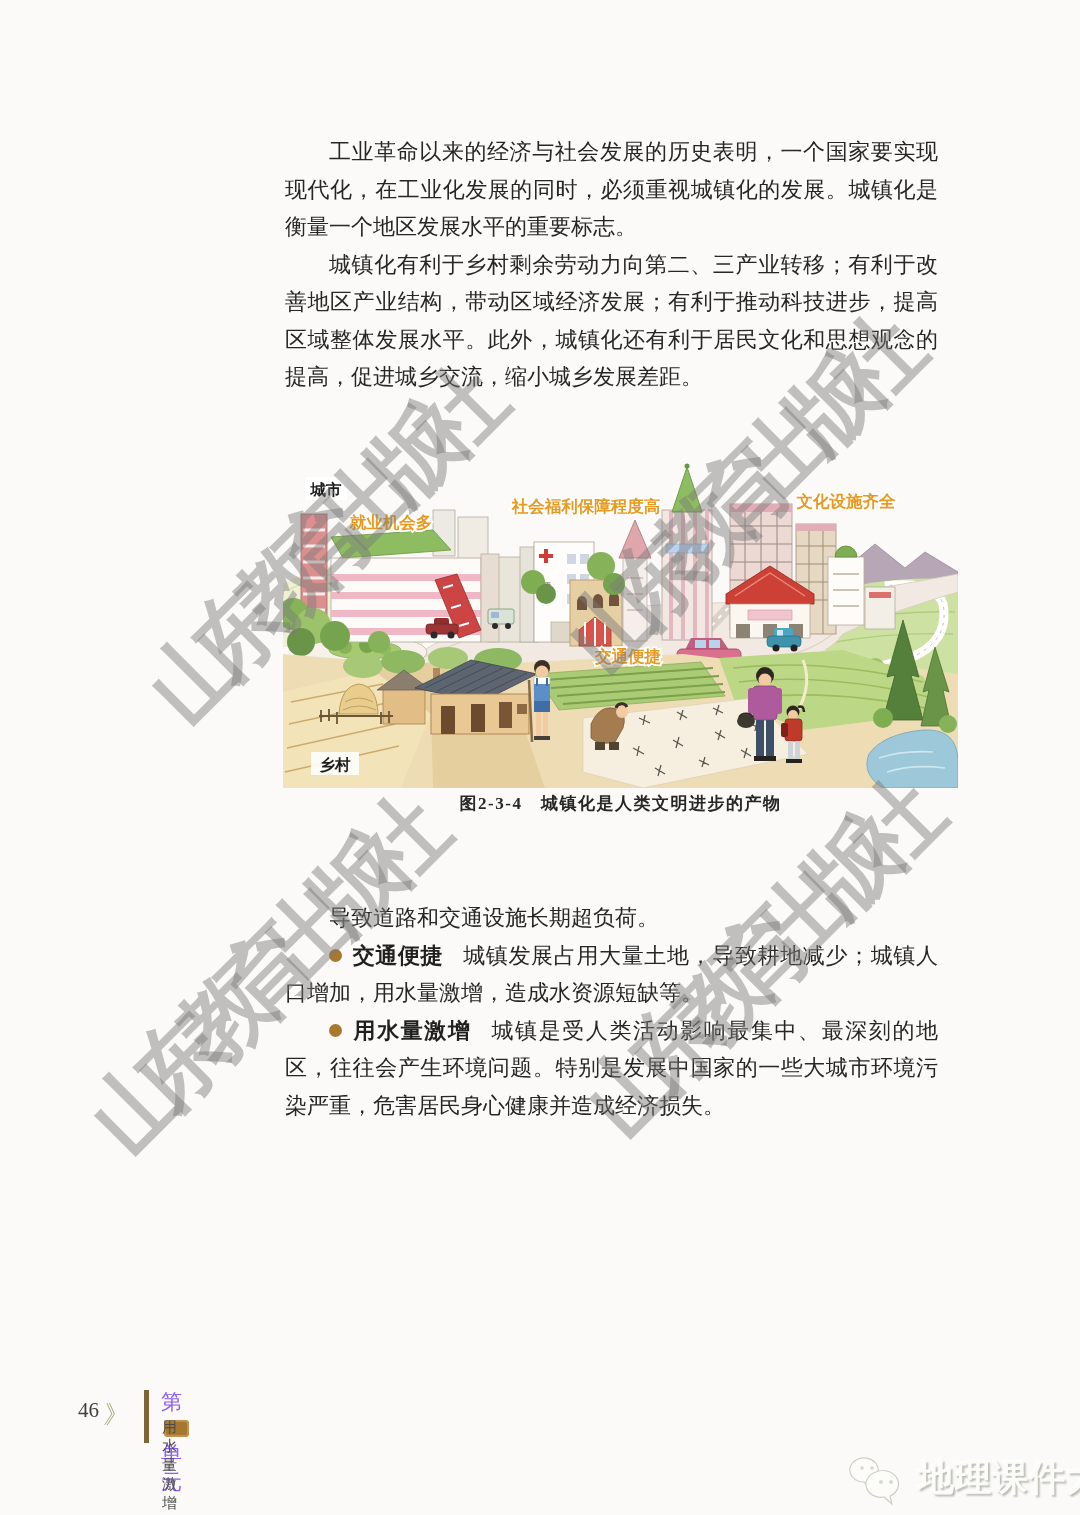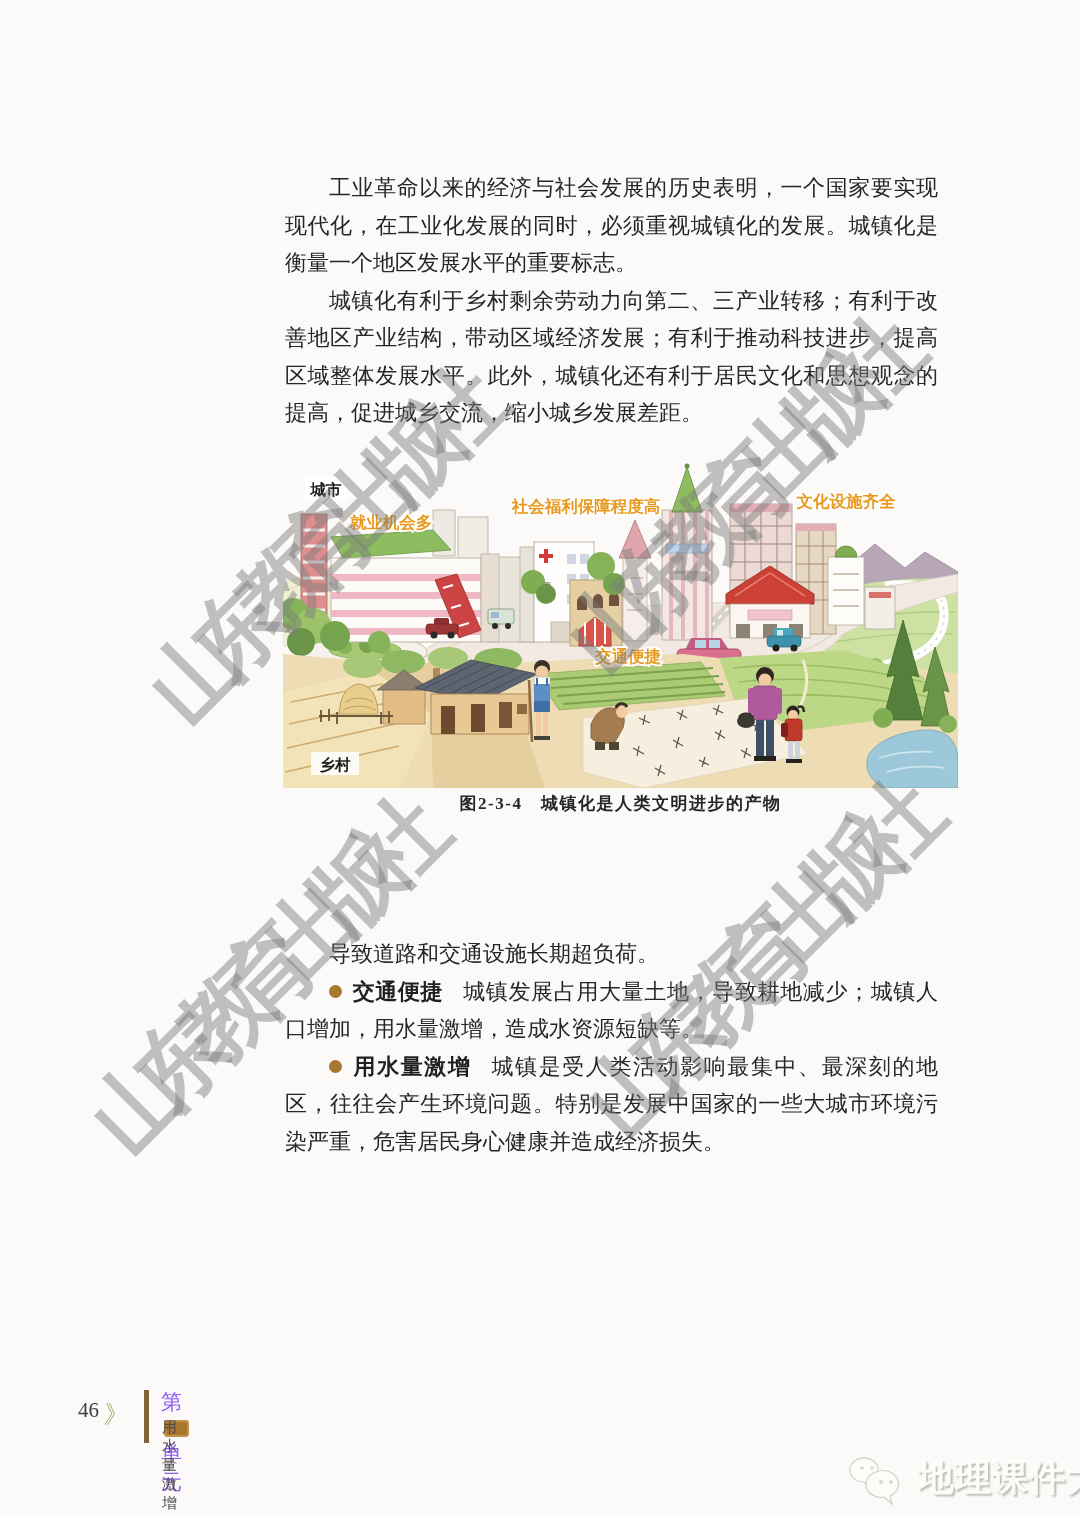--- a/index.html
+++ b/index.html
@@ -18,21 +18,21 @@
     font-weight:700;font-size:88px;letter-spacing:-26px;
     color:rgba(122,122,122,0.46);
     transform:translate(-50%,-50%) rotate(-45deg);
     z-index:6;
   }
 
   
   .text-col{
     position:absolute;left:285px;width:653px;
     font-size:22px;line-height:37.5px;color:#262626;
-    text-align:justify;z-index:2;margin-top:36px;
+    text-align:justify;z-index:2;
   }
   .text-col p{margin:0;text-indent:2em;}
   #col-top{top:133px;}
   #col-problems{top:899px;}
   .bullet-dot{
     display:inline-block;width:13px;height:13px;border-radius:50%;
     background:#a9772d;margin-right:10px;vertical-align:1px;
   }
   .term{
     font-family:"Liberation Sans","DejaVu Sans",sans-serif;

